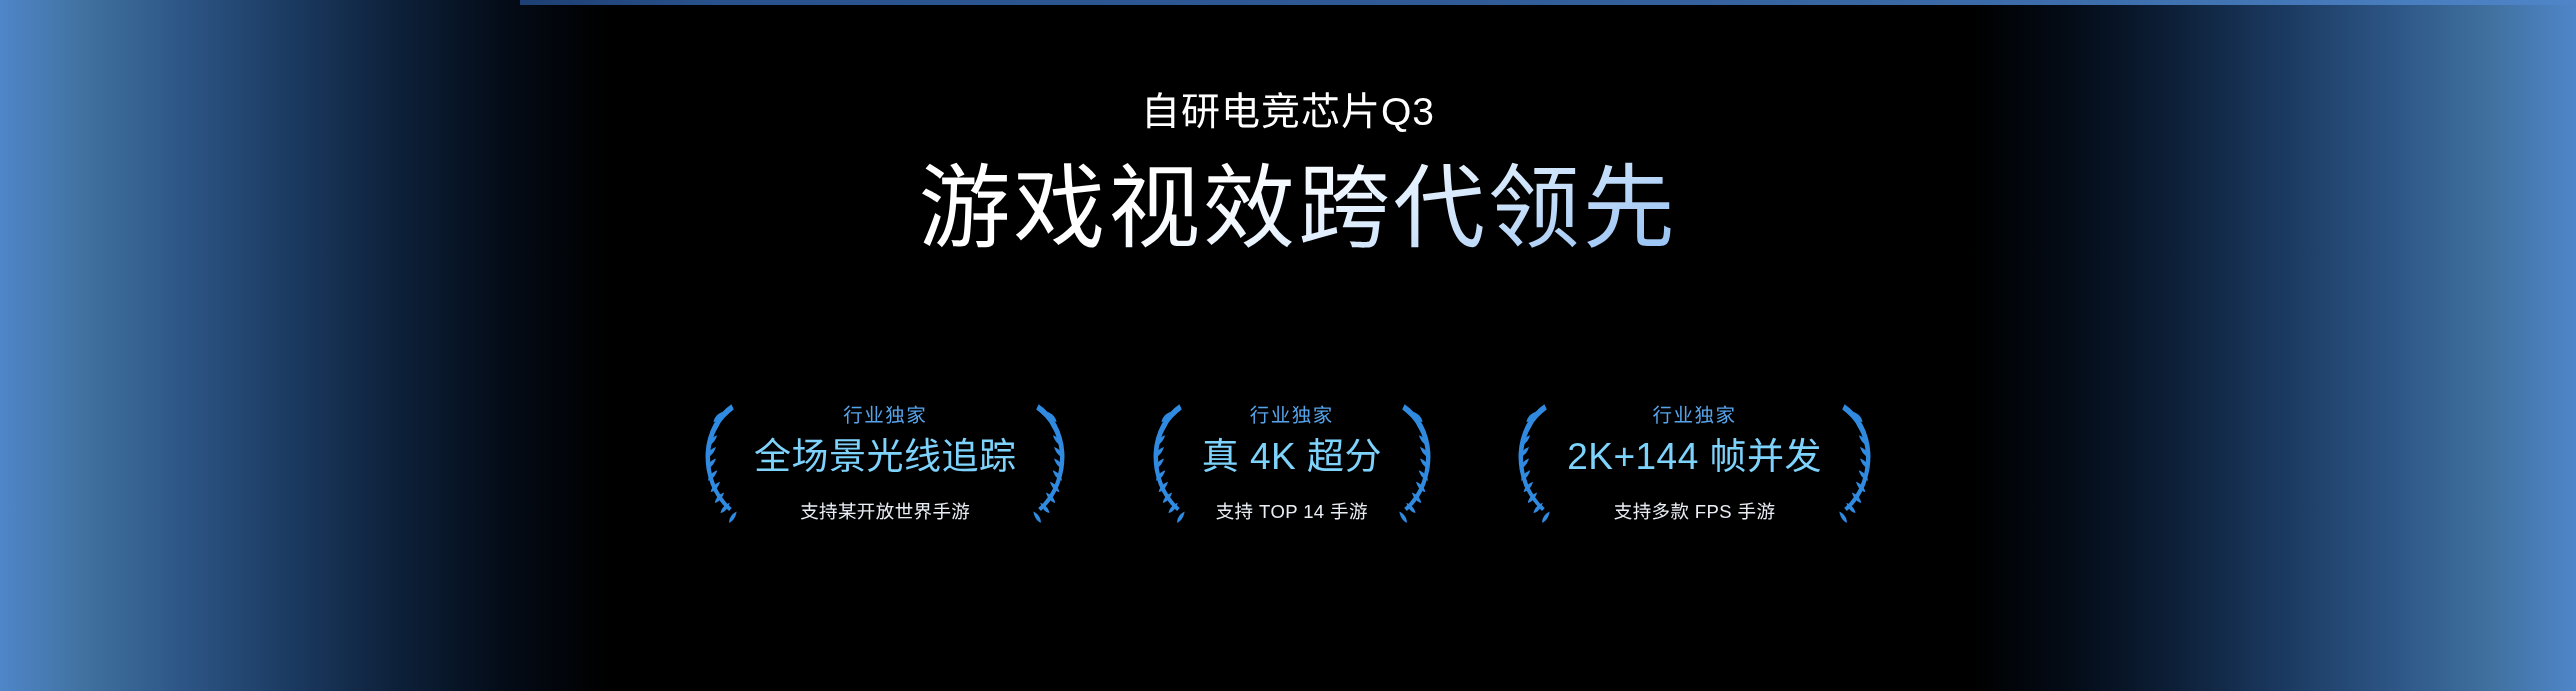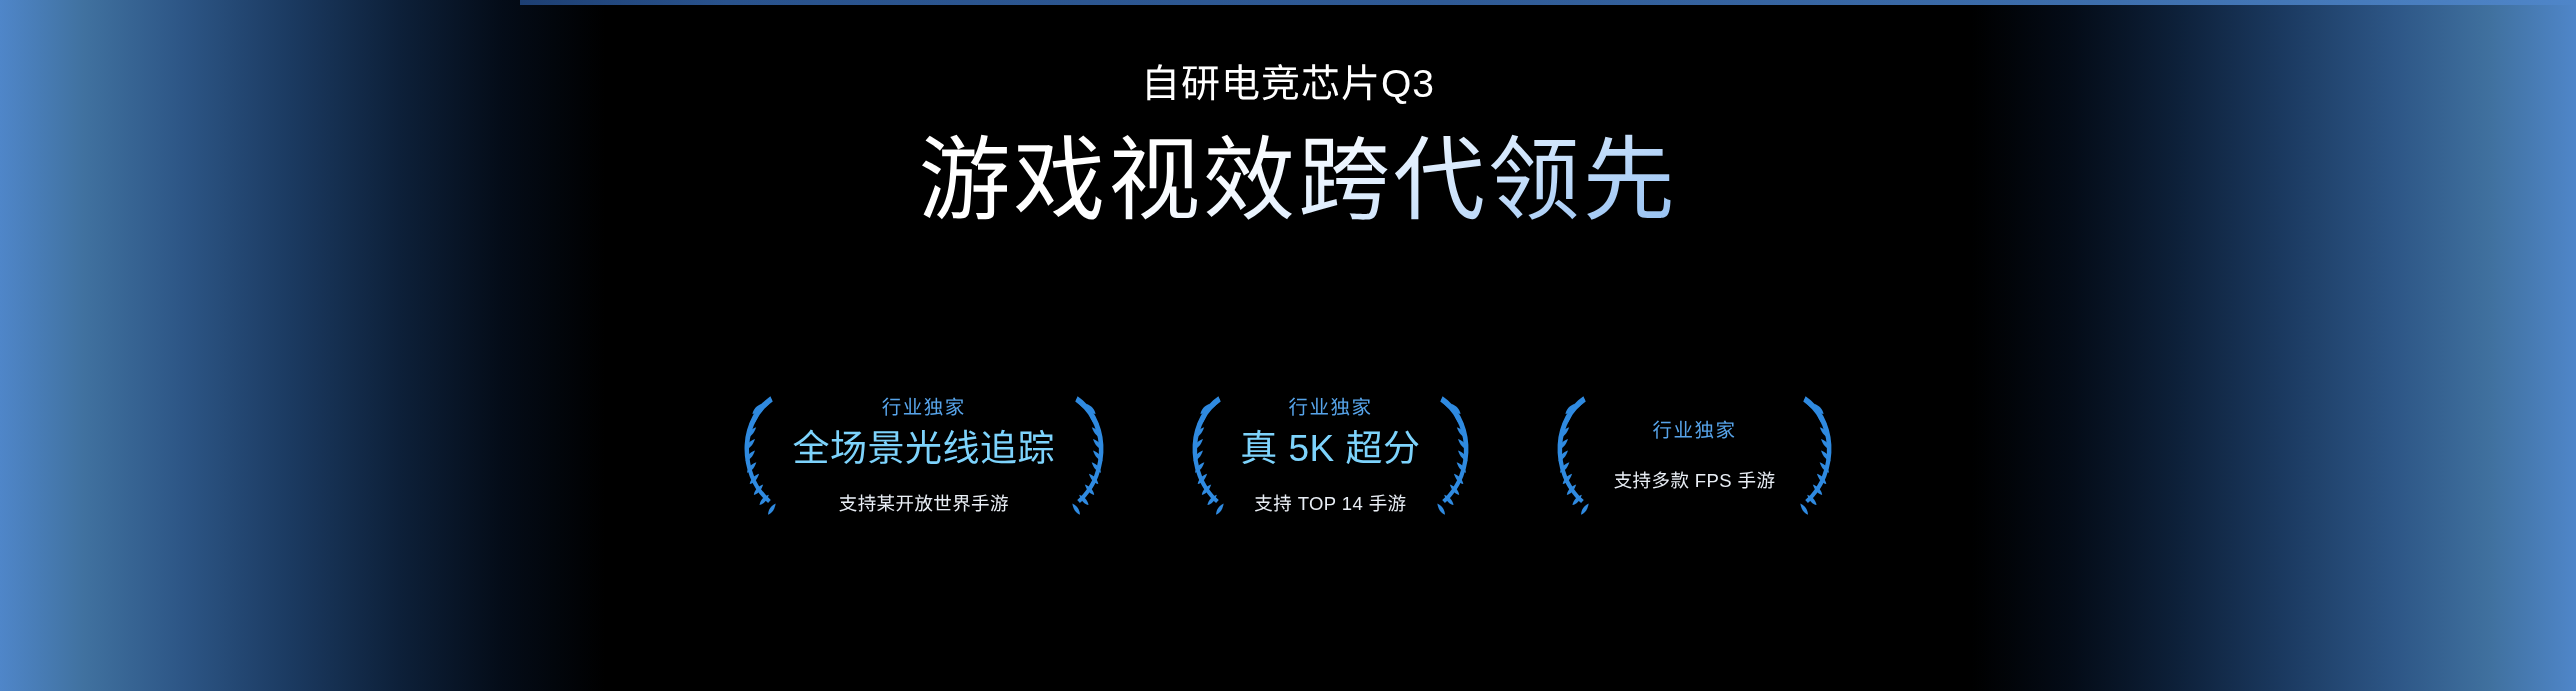--- a/index.html
+++ b/index.html
@@ -72,21 +72,21 @@
   
   .hero {
     position:absolute;
     left:0;
     right:0;
     top:0;
     text-align:center;
   }
 
   .eyebrow {
-    margin-top:60px;
+    margin-top:88px;
     font-size:39px;
     line-height:1.25;
     letter-spacing:1px;
     color:#ffffff;
     font-weight:400;
   }
 
   .headline {
     margin-top:17.6px;
     font-size:92px;
@@ -104,21 +104,21 @@
     background-clip:text;
     color:transparent;
     -webkit-text-fill-color:transparent;
     display:inline-block;
     margin-left:20px;
   }
 
   
   .badge-row {
     position:absolute;
-    top:392px;
+    top:400px;
     left:0;
     right:0;
     display:flex;
     justify-content:center;
     align-items:flex-start;
     gap:64px;
   }
 
   .badge {
     position:relative;
@@ -243,21 +243,21 @@
           <path d="M18.8 72 C13.4 73.8 10 77.6 9.2 82.6 C13.2 81.6 16.6 78.8 18.8 72 Z"></path>
           <path d="M21.6 83.6 C16.2 85.4 12.8 89.2 12 94.2 C16 93.2 19.4 90.4 21.6 83.6 Z"></path>
           <path d="M25.8 94.8 C20.4 96.6 17 100.4 16.2 105.4 C20.2 104.4 23.6 101.6 25.8 94.8 Z"></path>
           <path d="M31.6 105.2 C26.2 107 22.8 110.8 22 115.8 C26 114.8 29.4 112 31.6 105.2 Z"></path>
           <path d="M38.6 114.2 C33.6 116.6 30.8 120.8 30.8 125.8 C34.6 124.2 37.4 121 38.6 114.2 Z"></path>
           <path d="M33.2 4.2 C25.8 9.4 19.6 16.2 15 24.6 C10.2 33.4 7.4 43.4 6.8 54 C6.2 65 8 76 12 86.4 C16 96.8 22.4 106 30.8 113.6 L33.6 110.6 C25.8 103.6 19.9 95 16.2 85.4 C12.5 75.8 10.9 65.6 11.4 55.4 C12 45.6 14.6 36.4 19 28.4 C23.2 20.8 28.8 14.6 35.6 9.8 Z"></path>
         </g>
       </svg>
       <div class="badge-body">
         <div class="badge-tag">行业独家</div>
-        <div class="badge-title">真 5K 超分</div>
+        <div class="badge-title">真 4K 超分</div>
         <div class="badge-sub">支持 TOP 14 手游</div>
       </div>
       <svg class="laurel right" viewBox="0 0 42 130" aria-hidden="true">
         <g fill="#2f8ae0">
           <path d="M34.5 7 C29 8.5 25 12 23.5 17 C27.5 16.5 31.5 14 34.5 7 Z"></path>
           <path d="M24.5 12 C19 13.8 15.6 17.6 14.8 22.6 C18.8 21.6 22.2 18.8 24.5 12 Z"></path>
           <path d="M21 24 C15.6 25.8 12.2 29.6 11.4 34.6 C15.4 33.6 18.8 30.8 21 24 Z"></path>
           <path d="M18.6 36 C13.2 37.8 9.8 41.6 9 46.6 C13 45.6 16.4 42.8 18.6 36 Z"></path>
           <path d="M17.4 48 C12 49.8 8.6 53.6 7.8 58.6 C11.8 57.6 15.2 54.8 17.4 48 Z"></path>
           <path d="M17.4 60 C12 61.8 8.6 65.6 7.8 70.6 C11.8 69.6 15.2 66.8 17.4 60 Z"></path>
@@ -283,20 +283,21 @@
           <path d="M18.8 72 C13.4 73.8 10 77.6 9.2 82.6 C13.2 81.6 16.6 78.8 18.8 72 Z"></path>
           <path d="M21.6 83.6 C16.2 85.4 12.8 89.2 12 94.2 C16 93.2 19.4 90.4 21.6 83.6 Z"></path>
           <path d="M25.8 94.8 C20.4 96.6 17 100.4 16.2 105.4 C20.2 104.4 23.6 101.6 25.8 94.8 Z"></path>
           <path d="M31.6 105.2 C26.2 107 22.8 110.8 22 115.8 C26 114.8 29.4 112 31.6 105.2 Z"></path>
           <path d="M38.6 114.2 C33.6 116.6 30.8 120.8 30.8 125.8 C34.6 124.2 37.4 121 38.6 114.2 Z"></path>
           <path d="M33.2 4.2 C25.8 9.4 19.6 16.2 15 24.6 C10.2 33.4 7.4 43.4 6.8 54 C6.2 65 8 76 12 86.4 C16 96.8 22.4 106 30.8 113.6 L33.6 110.6 C25.8 103.6 19.9 95 16.2 85.4 C12.5 75.8 10.9 65.6 11.4 55.4 C12 45.6 14.6 36.4 19 28.4 C23.2 20.8 28.8 14.6 35.6 9.8 Z"></path>
         </g>
       </svg>
       <div class="badge-body">
         <div class="badge-tag">行业独家</div>
+        <div class="badge-title">2K+144 帧并发</div>
         <div class="badge-sub">支持多款 FPS 手游</div>
       </div>
       <svg class="laurel right" viewBox="0 0 42 130" aria-hidden="true">
         <g fill="#2f8ae0">
           <path d="M34.5 7 C29 8.5 25 12 23.5 17 C27.5 16.5 31.5 14 34.5 7 Z"></path>
           <path d="M24.5 12 C19 13.8 15.6 17.6 14.8 22.6 C18.8 21.6 22.2 18.8 24.5 12 Z"></path>
           <path d="M21 24 C15.6 25.8 12.2 29.6 11.4 34.6 C15.4 33.6 18.8 30.8 21 24 Z"></path>
           <path d="M18.6 36 C13.2 37.8 9.8 41.6 9 46.6 C13 45.6 16.4 42.8 18.6 36 Z"></path>
           <path d="M17.4 48 C12 49.8 8.6 53.6 7.8 58.6 C11.8 57.6 15.2 54.8 17.4 48 Z"></path>
           <path d="M17.4 60 C12 61.8 8.6 65.6 7.8 70.6 C11.8 69.6 15.2 66.8 17.4 60 Z"></path>

